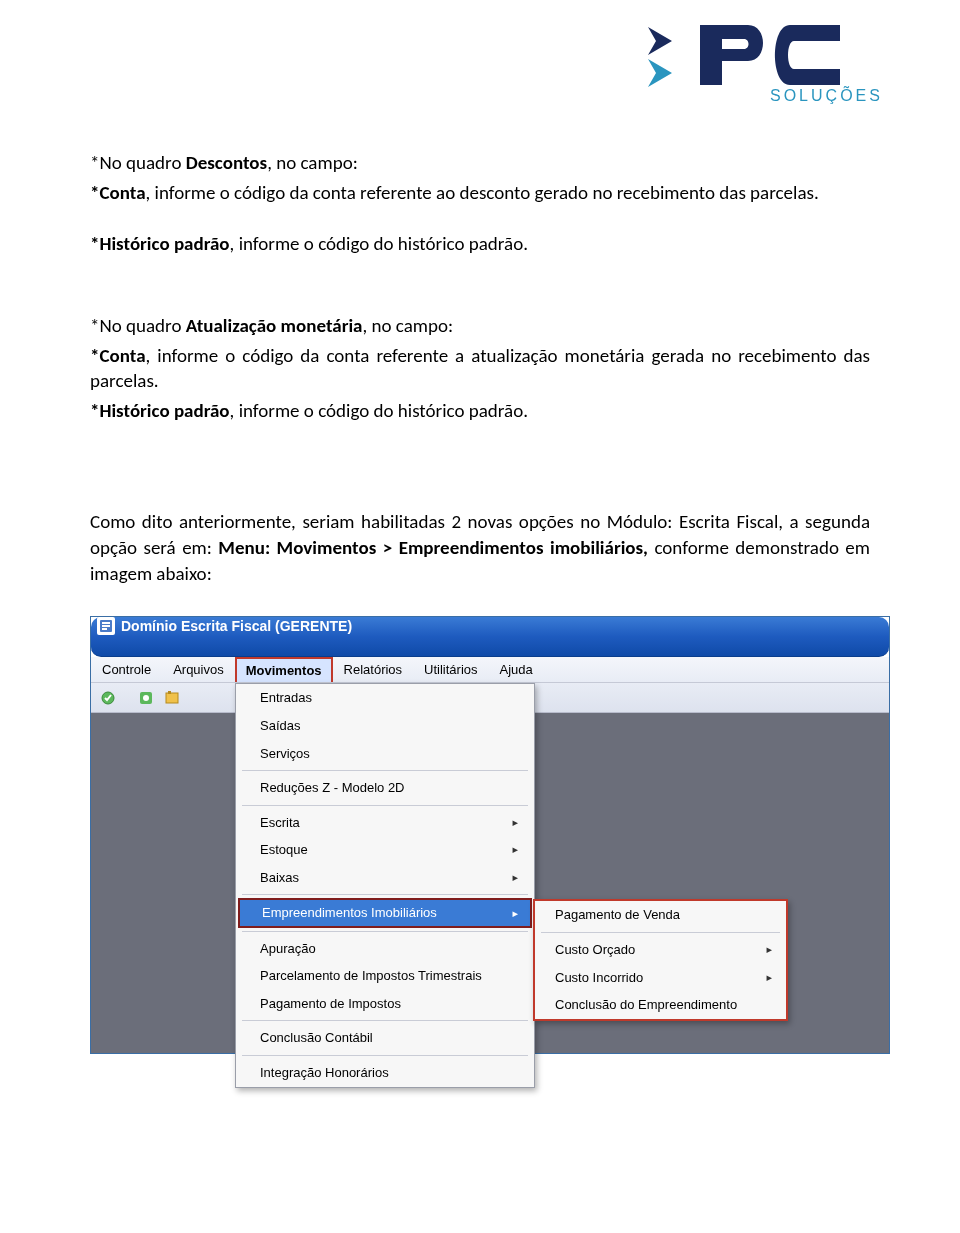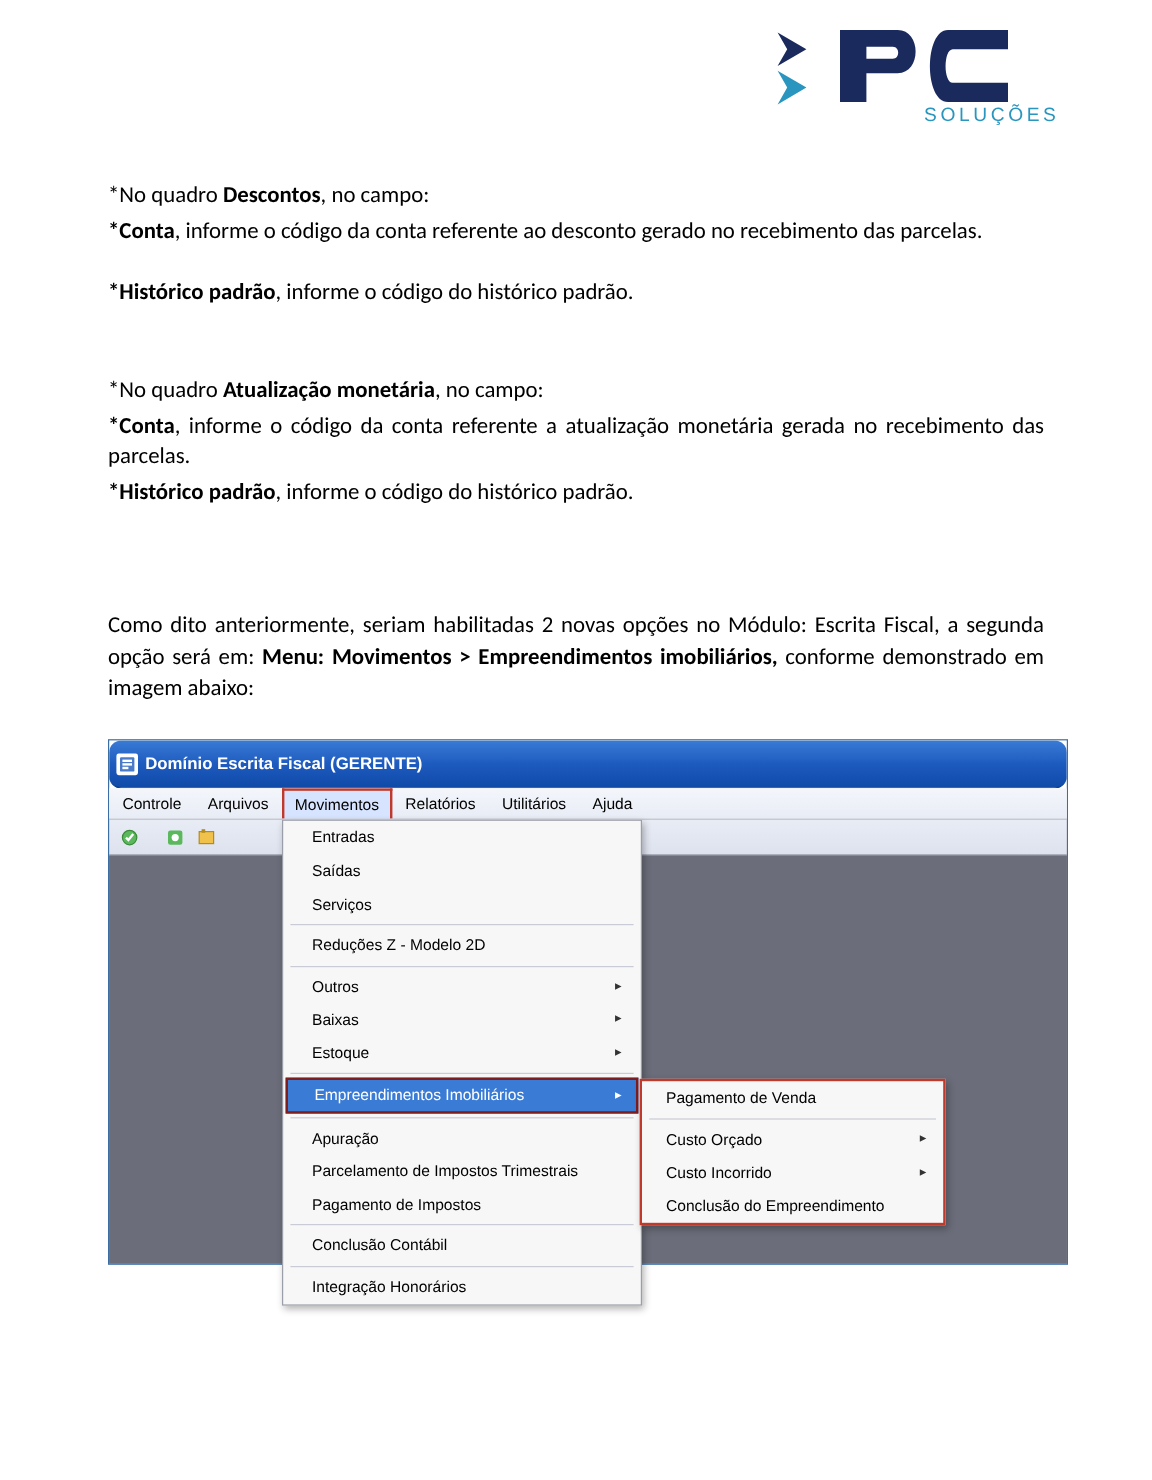--- a/index.html
+++ b/index.html
@@ -38,21 +38,21 @@
     width: 800px;
     font-family: Tahoma, Arial, sans-serif;
     font-size: 13px;
     border: 1px solid #3a6ea5;
   }
   .titlebar {
     background: linear-gradient(to bottom, #3a7bd5 0%, #1e5bbf 50%, #0f4aa8 100%);
     color: #fff;
     height: 40px;
     display: flex;
-    align-items: center;
+    align-items: flex-start;
     padding: 0 6px;
     font-weight: bold;
     font-size: 14px;
     border-bottom: 1px solid #0a3d8c;
     border-radius: 10px;
   }
   .titlebar .app-icon {
     width: 18px; height: 18px;
     margin-right: 6px;
     background: #fff;
@@ -236,48 +236,48 @@
               <rect x="3" y="6" width="8" height="2" fill="#fff"></rect>
               <rect x="3" y="9" width="5" height="2" fill="#fff"></rect>
             </svg>
         </span>
         <span>Domínio Escrita Fiscal (GERENTE)</span>
       </div>
 
       <div class="menubar" style="position:relative;">
         <div class="menu-item">Controle</div>
         <div class="menu-item">Arquivos</div>
-        <div class="menu-item selected" style="position:relative;">Movimentos</div>
+        <div class="menu-item selected" style="position:relative;font-weight:bold;">Movimentos</div>
         <div class="menu-item">Relatórios</div>
         <div class="menu-item">Utilitários</div>
         <div class="menu-item">Ajuda</div>
 
         <div class="dropdown" style="left:144px;">
           <div class="dd-item">
               <span>Entradas</span>
             </div>
           <div class="dd-item">
               <span>Saídas</span>
             </div>
           <div class="dd-item">
               <span>Serviços</span>
             </div>
           <div class="dd-sep"></div>
           <div class="dd-item">
               <span>Reduções Z - Modelo 2D</span>
             </div>
           <div class="dd-sep"></div>
           <div class="dd-item has-sub">
-              <span>Outros</span>
+              <span>Escrita</span>
+            </div>
+          <div class="dd-item has-sub">
+              <span>Estoque</span>
             </div>
           <div class="dd-item has-sub">
               <span>Baixas</span>
-            </div>
-          <div class="dd-item has-sub">
-              <span>Estoque</span>
             </div>
           <div class="dd-sep"></div>
           <div class="dd-item has-sub highlighted redbox">
               <span>Empreendimentos Imobiliários</span>
             </div>
           <div class="dd-sep"></div>
           <div class="dd-item">
               <span>Apuração</span>
             </div>
           <div class="dd-item">

